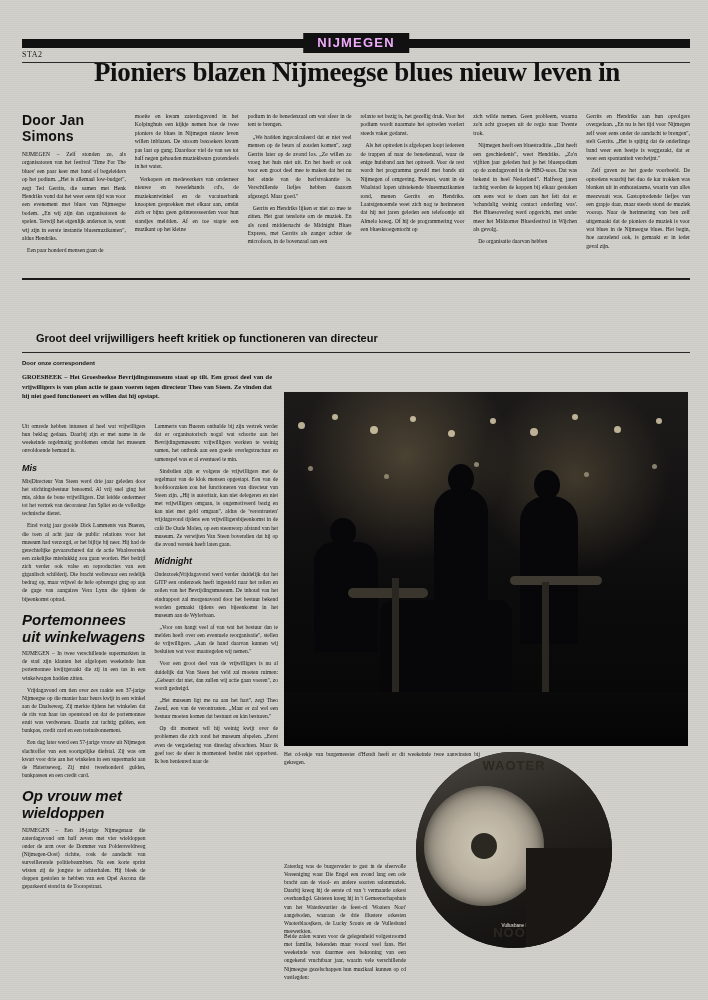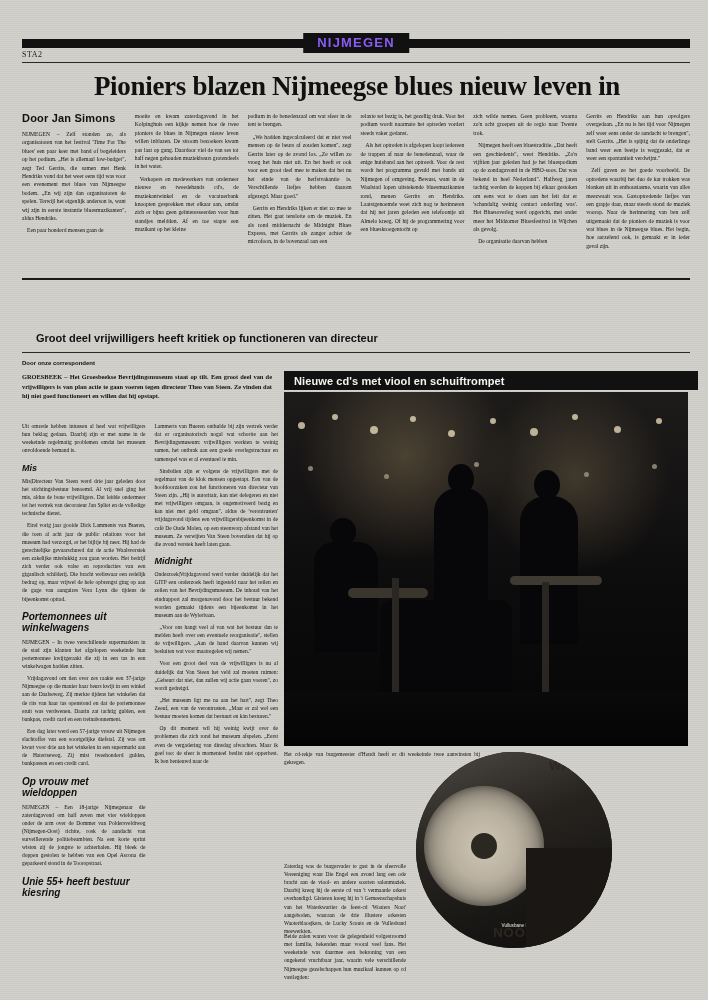--- a/index.html
+++ b/index.html
@@ -20,44 +20,44 @@
   
   .masthead {
     position:absolute; top:30px; left:22px; right:18px; height:26px;
   }
   .mast-rule {
     position:absolute; left:0; right:0; top:9px; height:9px; background:#111;
   }
   .mast-title {
     position:absolute; left:50%; transform:translateX(-50%);
     top:3px;
-    background:#111; color:#8b5cf6;
+    background:#111; color:#f0abfc;
     font-family:"Liberation Sans", sans-serif;
     font-weight:bold; font-size:13px; letter-spacing:1.2px;
     padding:2px 14px 3px 14px;
   }
   .mast-sta {
     position:absolute; left:0; top:20px;
     font-family:Liberation Serif, serif;
     font-size:8px; letter-spacing:.5px; color:#1b1b1b;
   }
   .hair {
     position:absolute; left:22px; right:18px; height:1px; background:#2a2a2a;
   }
 
   
   .s1-head {
-    position:absolute; left:36px; right:30px; top:72px;
+    position:absolute; left:36px; right:30px; top:58px;
     font-size:27px; font-weight:bold; letter-spacing:-0.3px;
     line-height:1.05;
     text-align:center;
   }
   .byline {
     font-family:"Liberation Sans", sans-serif;
-    font-size:11px; font-weight:bold; letter-spacing:.2px;
+    font-size:14px; font-weight:bold; letter-spacing:.2px;
     margin-bottom:6px;
   }
   .s1-cols {
     position:absolute; left:22px; right:18px; top:112px;
     display:flex; gap:9px;
   }
   .col { flex:1 1 0; }
   .col p {
     margin:0 0 0 0;
     font-size:5.6px; line-height:1.5;
@@ -94,21 +94,21 @@
     position:absolute; left:22px; top:422px; width:256px;
     display:flex; gap:9px;
   }
   .s2-cols .col p { font-size:5.5px; line-height:1.48; }
   .subhead {
     font-family:"Liberation Sans", serif;
     font-weight:bold; font-size:9px; line-height:1.15;
     margin:8px 0 4px 0;
     font-style:italic;
   }
-  .subhead.big { font-size:10px; }
+  .subhead.big { font-size:15px; }
 
   
   .photo-banner {
     position:absolute; left:284px; top:371px; width:404px; height:19px;
     background:#111; color:#f4f3f0;
     font-family:"Liberation Sans", sans-serif;
     font-weight:bold; font-size:11px;
     display:flex; align-items:center; padding-left:10px;
     letter-spacing:.1px;
   }
@@ -144,21 +144,21 @@
     border-radius:50%;
     background:radial-gradient(circle at 50% 50%, #cfc7b4 0%, #b9b0a0 40%, #8d8679 70%, #5d584f 100%);
     box-shadow:inset 0 0 12px rgba(0,0,0,.55);
   }
   .disc::after{
     content:""; position:absolute; left:50%; top:50%; width:26px; height:26px;
     margin:-13px 0 0 -13px; border-radius:50%;
     background:#2b2822;
   }
   .disc-txt {
-    position:absolute; top:6px; left:0; right:0; text-align:right;
+    position:absolute; top:6px; left:0; right:0; text-align:center;
     font-family:"Liberation Sans", sans-serif; font-weight:bold;
     font-size:13px; color:#2c2720; letter-spacing:1px;
   }
   .disc-txt2 {
     position:absolute; bottom:8px; left:0; right:0; text-align:center;
     font-family:"Liberation Sans", sans-serif; font-weight:bold;
     font-size:13px; color:#2c2720; letter-spacing:1px;
   }
   .disc-lines {
     position:absolute; right:6px; bottom:18px;
@@ -232,36 +232,34 @@
       <p>Uit omrede hebben intussen al heel wat vrijwilligers hun beklag gedaan. Daarbij zijn er met name in de weekeinde regelmatig problemen omdat het museum onvoldoende bemand is.</p>
       <div class="subhead">Mis</div>
       <p>Mis|Directeur Van Steen werd drie jaar geleden door het stichtingsbestuur benoemd. Al vrij snel ging het mis, aldus de bone vrijwilligers. Dat leidde ondermeer tot het vertrek van decorateur Jan Spliet en de volledige technische dienst.</p>
       <p class="indent">Eind vorig jaar gooide Dick Lamments van Bueren, die toen al acht jaar de public relations voor het museum had verzorgd, er het bijltje bij neer. Hij had de gerechtelijke gevaarschuwd dat de actie Waalsverstek een zakelijke misslukkig zou gaan worden. Het bedrijf zich verder ook valse en reproducties van een giganlisch schilderij. Die bracht weliswaar een redelijk bedrag op, maar vrijwel de hele opbrengst ging op aan de gage van aangaires Vera Lynn die tijdens de bijeenkomst optrad.</p>
       <div class="subhead big">Portemonnees uit winkelwagens</div>
       <p>NIJMEGEN – In twee verschillende supermarkten in de stad zijn klanten het afgelopen weekeinde hun portemonnee kwijtgeraakt die zij in een tas in een winkelwagen hadden zitten.</p>
       <p class="indent">Vrijdagavond om tien over zes raakte een 37-jarige Nijmeegse op die manier haar beurs kwijt in een winkel aan de Daalseweg. Zij merkte tijdens het winkelen dat de rits van haar tas openstond en dat de portemonnee eruit was verdwenen. Daarin zat tachtig gulden, een bankpas, credit card en een treinabonnement.</p>
       <p class="indent">Een dag later werd een 57-jarige vrouw uit Nijmegen slachtoffer van een soortgelijke diefstal. Zij was om kwart voor drie aan het winkelen in een supermarkt aan de Hatertseweg. Zij mist tweehonderd gulden, bankpassen en een credit card.</p>
       <div class="subhead big">Op vrouw met wieldoppen</div>
       <p>NIJMEGEN – Een 18-jarige Nijmegenaar die zaterdagavond om half zeven met vier wieldoppen onder de arm over de Dommer van Poldersveldtweg (Nijmegen-Oost) richtte, rosk de aandacht van surveillerende politiebeambten. Na een korte sprint wisten zij de jongste te achterhalen. Hij bleek de doppen gestolen te hebben van een Opel Ascona die geparkeerd stond in de Tooropstraat.</p>
-      <div class="subhead big">Unie 55+ heeft bestuur kiesring</div>
     </div>
     <div class="col">
       <p>Lammerts van Bueren onthulde bij zijn vertrek verder dat er organisatorisch nogal wat schortte aan het Bevrijdingsmuseum: vrijwilligers werkten te weinig samen, het ontbrak aan een goede overlegstructuur en samenspel was er al eventueel te min.</p>
       <p class="indent">Sindsdien zijn er volgens de vrijwilligers met de regelmaat van de klok mensen opgestapt. Een van de hoofdoorzaken zou het functioneren van directeur van Steen zijn. „Hij is autoritair, kan niet delegeren en niet met vrijwilligers omgaan, is ongemotiveerd bezig en kan niet met geld omgaan", aldus de 'verontrusten' vrijdagavond tijdens een vrijwilligersbijeenkomst in de café De Oude Molen, op een steenworp afstand van het museum. Ze verwijten Van Steen bovendien dat hij op die avond verstek heeft laten gaan.</p>
       <div class="subhead">Midnight</div>
       <p>Onderzoek|Vrijdagavond werd verder duidelijk dat het GITP een onderzoek heeft ingesteld naar het reilen en zeilen van het Bevrijdingsmuseum. De inhoud van het eindrapport zal morgenavond door het bestuur bekend worden gemaakt tijdens een bijeenkomst in het museum aan de Wylerbaan.</p>
       <p class="indent">„Voor ons hangt veel af van wat het bestuur dan te melden heeft over een eventuele reorganisatie", stellen de vrijwilligers. „Aan de hand daarvan kunnen wij besluiten wat voor maatregelen wij nemen."</p>
       <p class="indent">Voor een groot deel van de vrijwilligers is nu al duidelijk dat Van Steen het veld zal moeten ruimen: „Gebeurt dat niet, dan zullen wij actie gaan voeren", zo wordt gedreigd.</p>
       <p class="indent">„Het museum ligt me na aan het hart", zegt Theo Zeeuf, een van de verontrusten. „Maar er zal wel een bestuur moeten komen dat bestuurt en kán besturen."</p>
       <p class="indent">Op dit moment wil hij weinig kwijt over de problemen die zich rond het museum afspelen. „Eerst even de vergadering van dinsdag afwachten. Maar ik geef toe: de sfeer is momenteel beslist niet opperbest. Ik ben benieuwd naar de</p>
       <p class="indent"></p>
     </div>
   </div>
 
-  <div class="photo-banner">Nieuwe cd's met viool en schuiftrompet</div>
 
   <div class="photo-main">
     <div class="pm-bg"></div>
 
     <div class="bokeh" style="left:14px;  top:30px;  width:7px;  height:7px;"></div>
     <div class="bokeh" style="left:48px;  top:22px;  width:6px;  height:6px;"></div>
     <div class="bokeh" style="left:86px;  top:34px;  width:8px;  height:8px;"></div>
     <div class="bokeh" style="left:126px; top:24px;  width:6px;  height:6px;"></div>
     <div class="bokeh" style="left:164px; top:38px;  width:7px;  height:7px;"></div>
     <div class="bokeh" style="left:206px; top:26px;  width:6px;  height:6px;"></div>

